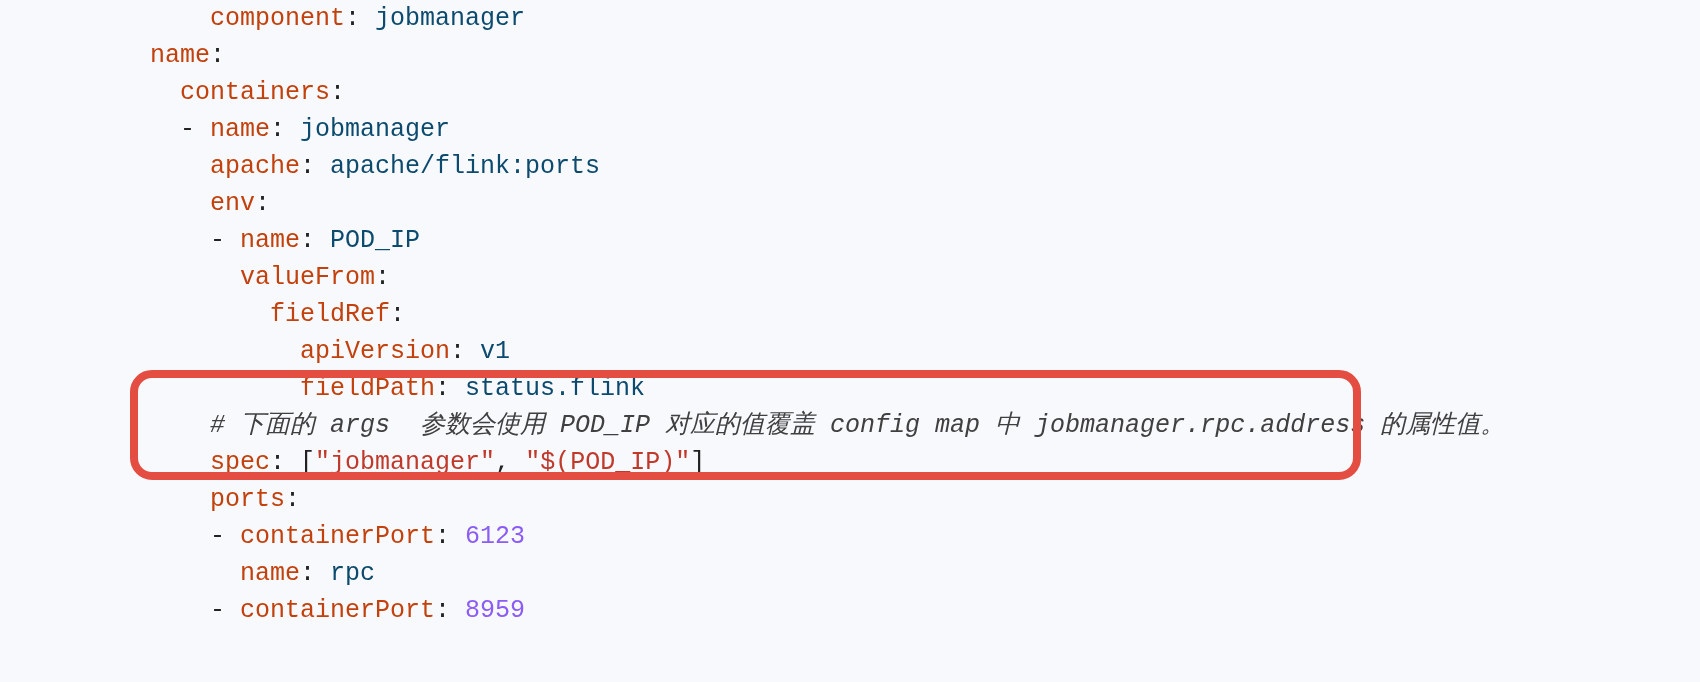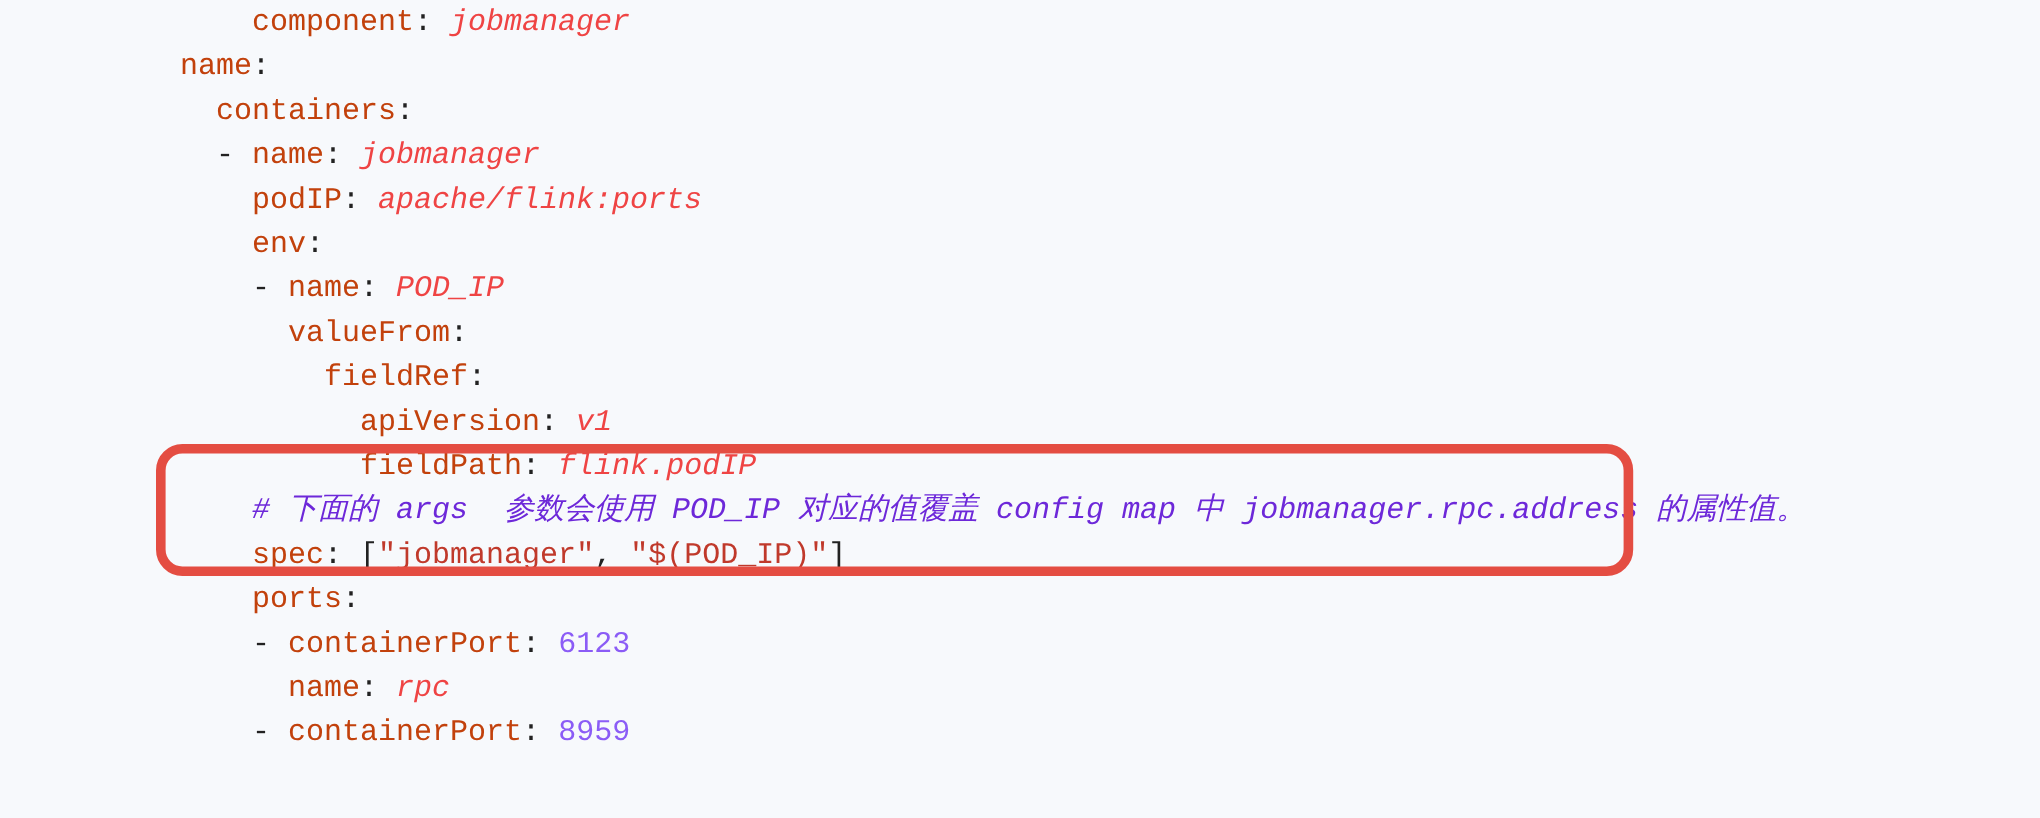--- a/index.html
+++ b/index.html
@@ -15,52 +15,52 @@
     padding: 0 20px 18px 30px;
     color: #222;
     position: relative;
   }
   pre {
     margin: 0;
     white-space: pre;
     font-family: inherit;
   }
   .key { color: #c2410c; }
-  .plain { color: #ef4444; font-style: italic; }
+  .plain { color: #0c4a6e; }
   .num { color: #8b5cf6; }
   .str { color: #c0392b; }
   .dash { color: #222; }
   .punct { color: #222; }
-  .comment { color: #6d28d9; font-style: italic; text-align: right; }
+  .comment { color: #404040; font-style: italic; text-align: right; }
   .highlight-box {
     position: absolute;
     border: 8px solid #e44d42;
     border-radius: 22px;
     pointer-events: none;
     left: 130px;
     top: 370px;
     width: 1215px;
     height: 94px;
   }
 </style>
 </head>
 <body>
 
 <div class="code-container">
 <pre><span class="plain">            </span><span class="key">component</span><span class="punct">: </span><span class="plain">jobmanager</span>
 <span class="plain">        </span><span class="key">name</span><span class="punct">:</span>
 <span class="plain">          </span><span class="key">containers</span><span class="punct">:</span>
 <span class="plain">          </span><span class="dash">- </span><span class="key">name</span><span class="punct">: </span><span class="plain">jobmanager</span>
-<span class="plain">            </span><span class="key">podIP</span><span class="punct">: </span><span class="plain">apache/flink:ports</span>
+<span class="plain">            </span><span class="key">apache</span><span class="punct">: </span><span class="plain">apache/flink:ports</span>
 <span class="plain">            </span><span class="key">env</span><span class="punct">:</span>
 <span class="plain">            </span><span class="dash">- </span><span class="key">name</span><span class="punct">: </span><span class="plain">POD_IP</span>
 <span class="plain">              </span><span class="key">valueFrom</span><span class="punct">:</span>
 <span class="plain">                </span><span class="key">fieldRef</span><span class="punct">:</span>
 <span class="plain">                  </span><span class="key">apiVersion</span><span class="punct">: </span><span class="plain">v1</span>
-<span class="plain">                  </span><span class="key">fieldPath</span><span class="punct">: </span><span class="plain">flink.podIP</span>
+<span class="plain">                  </span><span class="key">fieldPath</span><span class="punct">: </span><span class="plain">status.flink</span>
 <span class="plain">            </span><span class="comment"># 下面的 args  参数会使用 POD_IP 对应的值覆盖 config map 中 jobmanager.rpc.address 的属性值。</span>
 <span class="plain">            </span><span class="key">spec</span><span class="punct">: </span><span class="punct">[</span><span class="str">"jobmanager"</span><span class="punct">, </span><span class="str">"$(POD_IP)"</span><span class="punct">]</span>
 <span class="plain">            </span><span class="key">ports</span><span class="punct">:</span>
 <span class="plain">            </span><span class="dash">- </span><span class="key">containerPort</span><span class="punct">: </span><span class="num">6123</span>
 <span class="plain">              </span><span class="key">name</span><span class="punct">: </span><span class="plain">rpc</span>
 <span class="plain">            </span><span class="dash">- </span><span class="key">containerPort</span><span class="punct">: </span><span class="num">8959</span></pre>
 <div class="highlight-box"></div>
 </div>
 
 </body></html>

